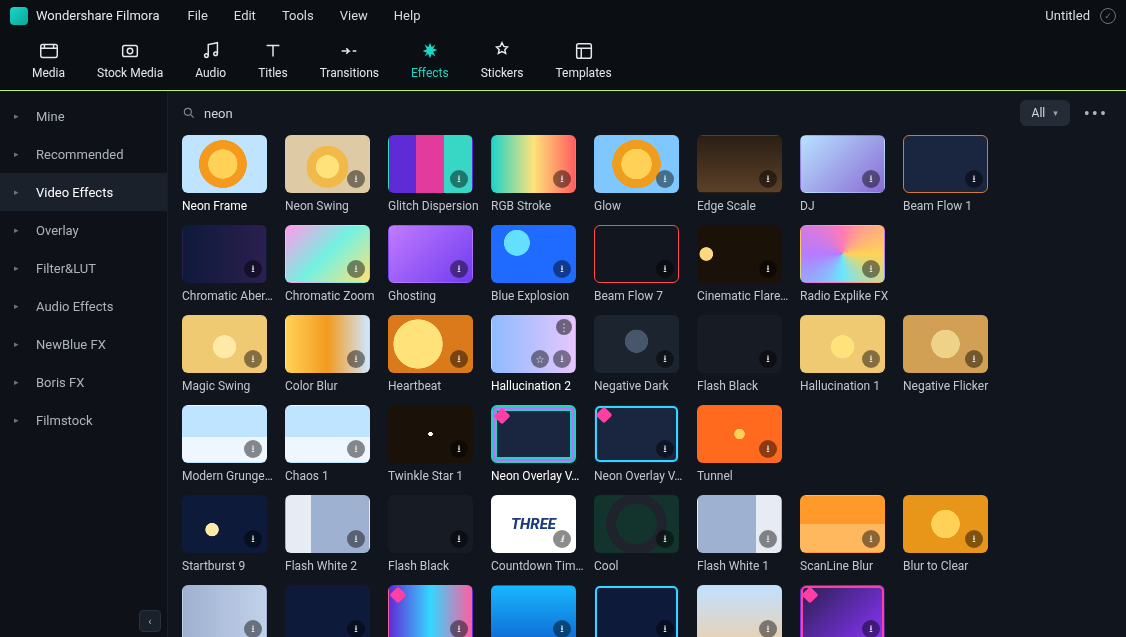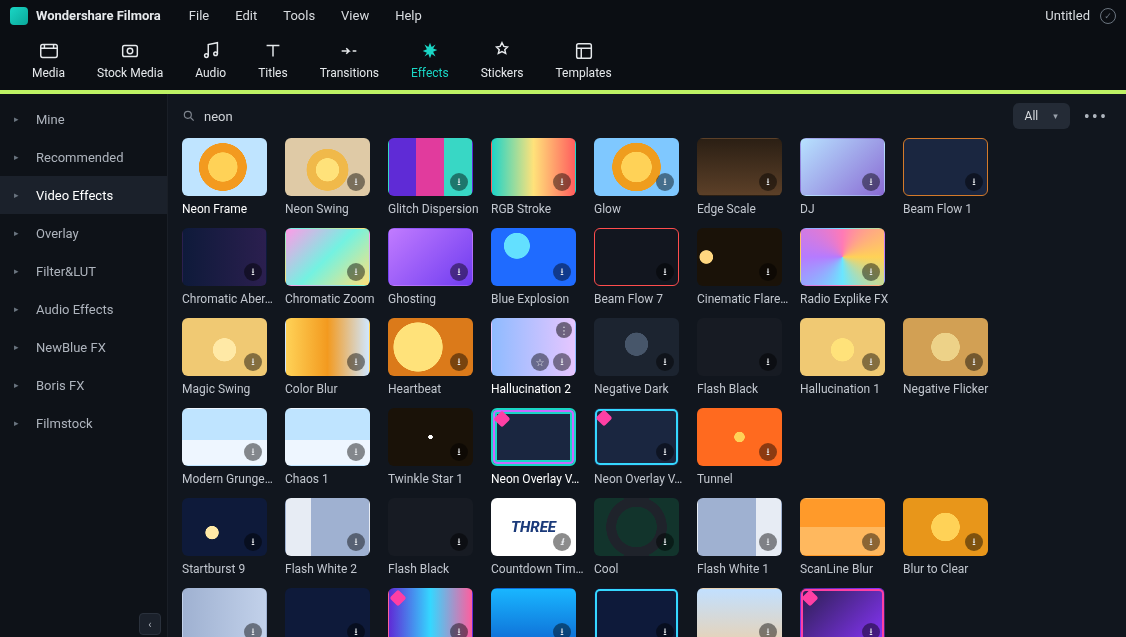--- a/index.html
+++ b/index.html
@@ -7,33 +7,33 @@
 
 
 .titlebar {
   display: flex; align-items: center; height: 32px; padding: 0 10px;
   background: #0b0e13; border-bottom: 1px solid #0b0e13; font-size: 13px;
 }
 .app-logo {
   width: 18px; height: 18px; border-radius: 4px; margin-right: 8px;
   background: linear-gradient(135deg, #1ad6c5, #0aa89a);
 }
-.app-name { color: #e6e9ec; font-weight: 700; margin-right: 28px; }
+.app-name { color: #e6e9ec; font-weight: 400; margin-right: 28px; }
 .menu-item { color: #d9dce0; margin-right: 26px; cursor: pointer; }
 .titlebar .spacer { flex: 1; }
 .doc-title { color: #d9dce0; margin-right: 10px; }
 .save-badge {
   width: 16px; height: 16px; border-radius: 50%; border: 1.5px solid #6b7580;
   display: inline-flex; align-items: center; justify-content: center; font-size: 9px; color:#6b7580;
 }
 
 
 .toolrow {
   display: flex; align-items: flex-end; gap: 24px; padding: 6px 28px 8px;
-  background: #0b0e13; border-bottom: 4px solid #bef264;
+  background: #0b0e13; border-bottom: 1px solid #bef264;
 }
 .tool {
   display: flex; flex-direction: column; align-items: center; gap: 4px;
   color: #e6e9ec; font-size: 12px; cursor: pointer; padding: 2px 4px;
 }
 .tool .ticon { width: 22px; height: 22px; display:flex; align-items:center; justify-content:center; }
 .tool.active { color: #1ad6c5; }
 .tool.active svg { stroke: #1ad6c5; fill: #1ad6c5; }
 
 
@@ -64,21 +64,21 @@
 }
 .searchbox {
   flex:1; display:flex; align-items:center; gap:8px; height:28px;
   color:#9aa1ab;
 }
 .searchbox svg { opacity:.8; }
 .searchbox input {
   flex:1; background:transparent; border:none; outline:none; color:#cfd3d8; font-size:13px;
 }
 .filter-pill {
-  display:flex; align-items:center; gap:15px; padding: 4px 12px; height:26px;
+  display:flex; align-items:center; gap:8px; padding: 4px 12px; height:26px;
   background:#242b36; border-radius: 6px; color:#d9dce0; font-size:12px; cursor:pointer;
 }
 .kebab { color:#aeb4bd; font-size:18px; letter-spacing:2px; cursor:pointer; padding:0 4px; }
 
 
 .grid-wrap { flex:1; overflow-y:auto; padding: 0 14px 14px; }
 .grid-wrap::-webkit-scrollbar { width:10px; }
 .grid-wrap::-webkit-scrollbar-track { background:#0e1218; }
 .grid-wrap::-webkit-scrollbar-thumb { background:#2a313c; border-radius:5px; }
 

